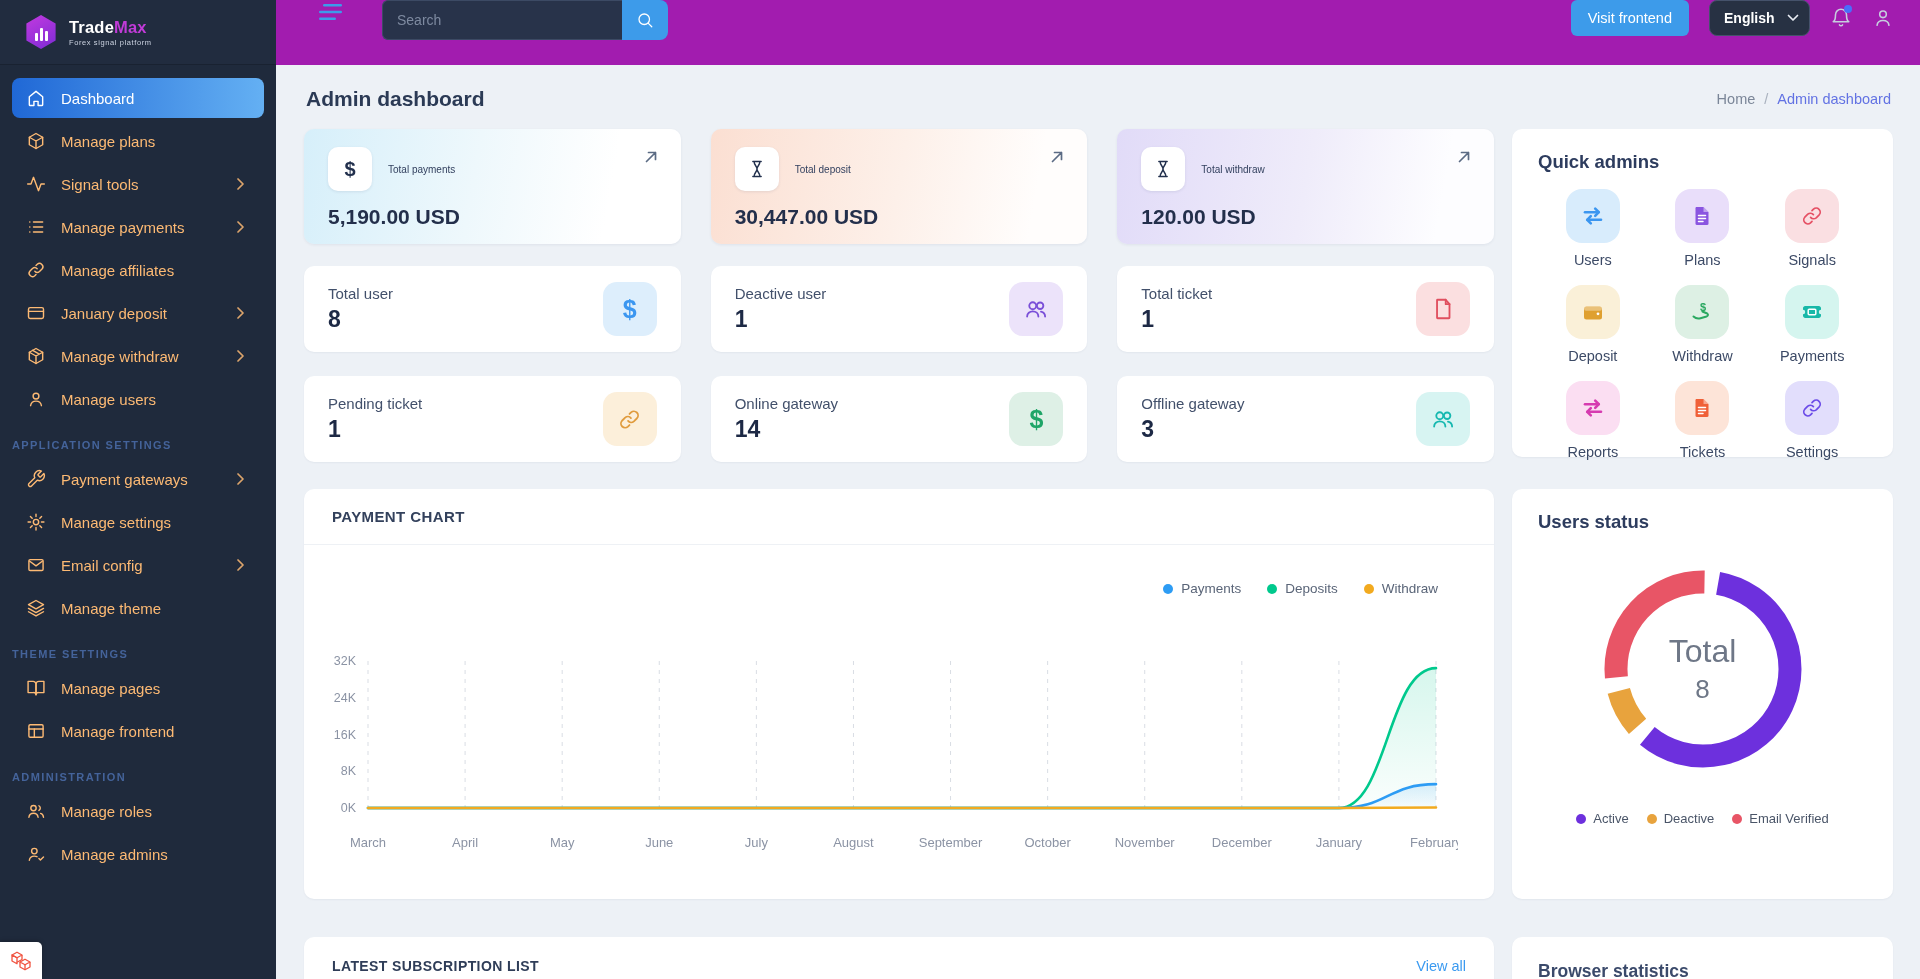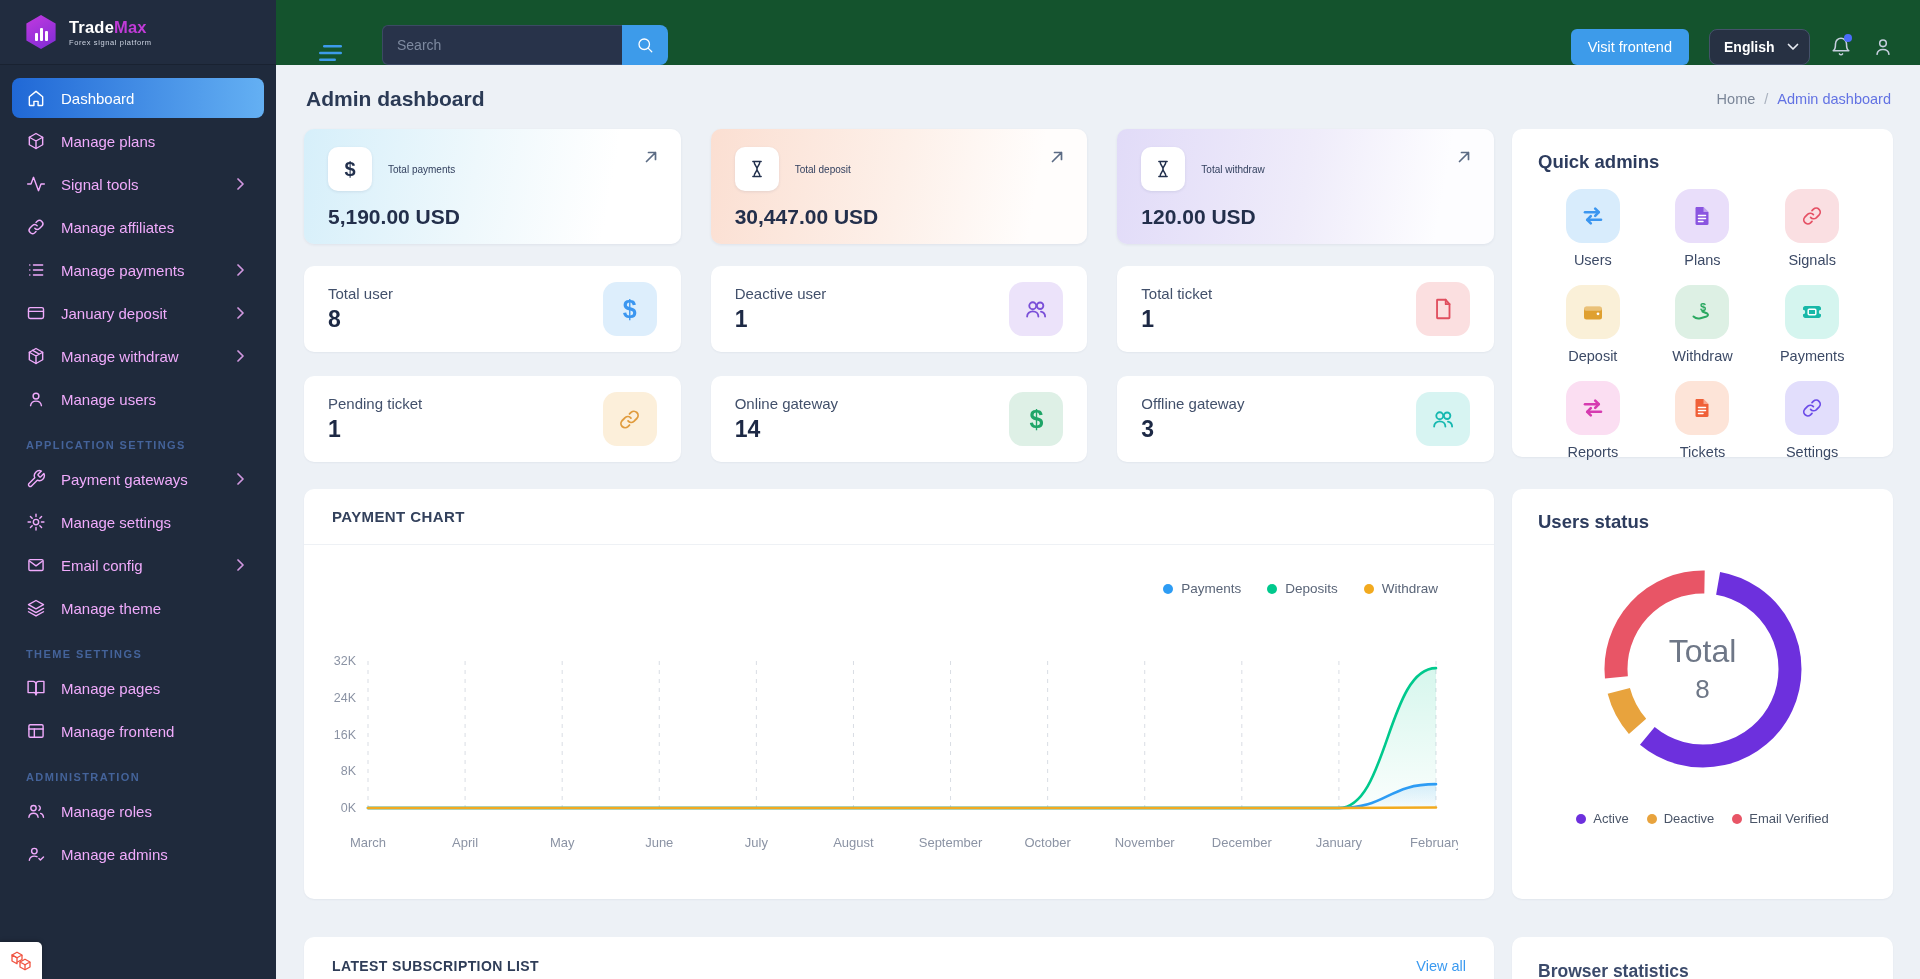--- a/index.html
+++ b/index.html
@@ -13,32 +13,32 @@
   
   .sidebar { width:276px; flex:0 0 276px; background:#1f2a3c; height:100%; position:relative; z-index:3; overflow:hidden; }
   .logo-area { height:65px; display:flex; align-items:center; gap:11px; padding:0 24px; background:#212c3f; border-bottom:1px solid rgba(0,0,0,.22); }
   .logo-hex { width:34px; height:34px; background:linear-gradient(150deg,#c43ae0,#7b2bd4); clip-path:polygon(50% 0,93% 25%,93% 75%,50% 100%,7% 75%,7% 25%); display:flex; align-items:flex-end; justify-content:center; gap:2px; padding-bottom:8px; }
   .logo-hex i { display:block; width:3px; background:#fff; border-radius:1px; }
   .brand-text .nm { font-size:16.5px; font-weight:700; color:#fff; letter-spacing:.2px; }
   .brand-text .nm b { color:#c13bd8; }
   .brand-text .tg { font-size:7.5px; color:#cdd4e2; letter-spacing:.6px; margin-top:1px; }
 
   .menu { padding:10px 0 0; }
-  .side-item { display:flex; align-items:center; gap:15px; height:40px; margin:3px 12px; padding:0 14px; border-radius:8px; color:#f0abfc; font-size:15px; cursor:pointer; }
+  .side-item { display:flex; align-items:center; gap:15px; height:40px; margin:3px 12px; padding:0 14px; border-radius:8px; color:#fdba74; font-size:15px; cursor:pointer; }
   .side-item .lbl { flex:1; }
   .side-item.active { background:linear-gradient(90deg,#2068d6,#64b0f3); color:#fff; }
   .side-item svg { flex:0 0 20px; }
   .chev { flex:0 0 8px; opacity:.85; }
-  .side-section { padding:17px 26px 5px; font-size:11px; font-weight:700; letter-spacing:1.4px; color:#44639a; }
+  .side-section { padding:17px 12px 5px; font-size:11px; font-weight:700; letter-spacing:1.4px; color:#44639a; }
 
   .debugbar { position:fixed; left:0; bottom:0; width:42px; height:37px; background:#fff; border-top-right-radius:5px; display:flex; align-items:center; justify-content:center; z-index:9; box-shadow:0 -1px 4px rgba(0,0,0,.25); }
 
   
   .shell { flex:1; display:flex; flex-direction:column; height:100%; min-width:0; }
-  .topbar { height:65px; flex:0 0 65px; background:#14532d; display:flex; align-items:flex-end; padding:0 26px 0 40px; }
+  .topbar { height:65px; flex:0 0 65px; background:#a21caf; display:flex; align-items:flex-start; padding:0 26px 0 40px; }
   .hamburger { cursor:pointer; margin-right:36px; }
   .searchbox { display:flex; height:40px; }
   .searchbox input { width:240px; background:#28334a; border:1px solid #3c4a64; border-right:none; border-radius:6px 0 0 6px; color:#c7d0de; font-size:14px; padding:0 14px; outline:none; font-family:inherit; }
   .searchbox input::placeholder { color:#7e8aa0; }
   .search-btn { width:46px; background:#3d9bea; border:none; border-radius:0 8px 8px 0; display:flex; align-items:center; justify-content:center; cursor:pointer; color:#fff; }
   .top-right { margin-left:auto; display:flex; align-items:center; gap:20px; }
   .visit-btn { background:#3d9bea; color:#fff; border:none; border-radius:6px; font-size:14.5px; font-weight:500; padding:10px 17px; cursor:pointer; font-family:inherit; }
   .lang-wrap { position:relative; }
   .lang-select { appearance:none; -webkit-appearance:none; background:#273143; border:1px solid #45526b; border-radius:8px; color:#fff; font-size:14px; font-weight:600; padding:9px 34px 9px 14px; cursor:pointer; font-family:inherit; outline:none; }
   .lang-caret { position:absolute; right:11px; top:50%; transform:translateY(-50%); pointer-events:none; color:#e8ecf3; }
@@ -155,38 +155,38 @@
       <svg class="ic" width="20" height="20" viewBox="0 0 24 24">
           <path d="M22 12h-4l-3 8L9 4l-3 8H2"></path>
         </svg>
       <span class="lbl">Signal tools</span>
       <svg class="ic chev" width="8" height="12" viewBox="0 0 8 12">
           <path d="M2 1l5 5-5 5"></path>
         </svg>
     </div>
     <div class="side-item">
       <svg class="ic" width="20" height="20" viewBox="0 0 24 24">
-          <path d="M10.6 13.4a4 4 0 0 0 5.6.4l3-3a4 4 0 0 0-5.7-5.6l-1.5 1.5"></path>
-          <path d="M13.4 10.6a4 4 0 0 0-5.6-.4l-3 3a4 4 0 0 0 5.7 5.6l1.5-1.5"></path>
-        </svg>
-      <span class="lbl">Manage affiliates</span>
-    </div>
-    <div class="side-item">
-      <svg class="ic" width="20" height="20" viewBox="0 0 24 24">
           <line x1="9" y1="6" x2="20" y2="6"></line>
           <line x1="9" y1="12" x2="20" y2="12"></line>
           <line x1="9" y1="18" x2="20" y2="18"></line>
           <line x1="4.5" y1="6" x2="4.6" y2="6"></line>
           <line x1="4.5" y1="12" x2="4.6" y2="12"></line>
           <line x1="4.5" y1="18" x2="4.6" y2="18"></line>
         </svg>
       <span class="lbl">Manage payments</span>
       <svg class="ic chev" width="8" height="12" viewBox="0 0 8 12">
           <path d="M2 1l5 5-5 5"></path>
         </svg>
+    </div>
+    <div class="side-item">
+      <svg class="ic" width="20" height="20" viewBox="0 0 24 24">
+          <path d="M10.6 13.4a4 4 0 0 0 5.6.4l3-3a4 4 0 0 0-5.7-5.6l-1.5 1.5"></path>
+          <path d="M13.4 10.6a4 4 0 0 0-5.6-.4l-3 3a4 4 0 0 0 5.7 5.6l1.5-1.5"></path>
+        </svg>
+      <span class="lbl">Manage affiliates</span>
     </div>
     <div class="side-item">
       <svg class="ic" width="20" height="20" viewBox="0 0 24 24">
           <rect x="3" y="5.5" width="18" height="13" rx="2"></rect>
           <line x1="3" y1="10" x2="21" y2="10"></line>
         </svg>
       <span class="lbl">January deposit</span>
       <svg class="ic chev" width="8" height="12" viewBox="0 0 8 12">
           <path d="M2 1l5 5-5 5"></path>
         </svg>

